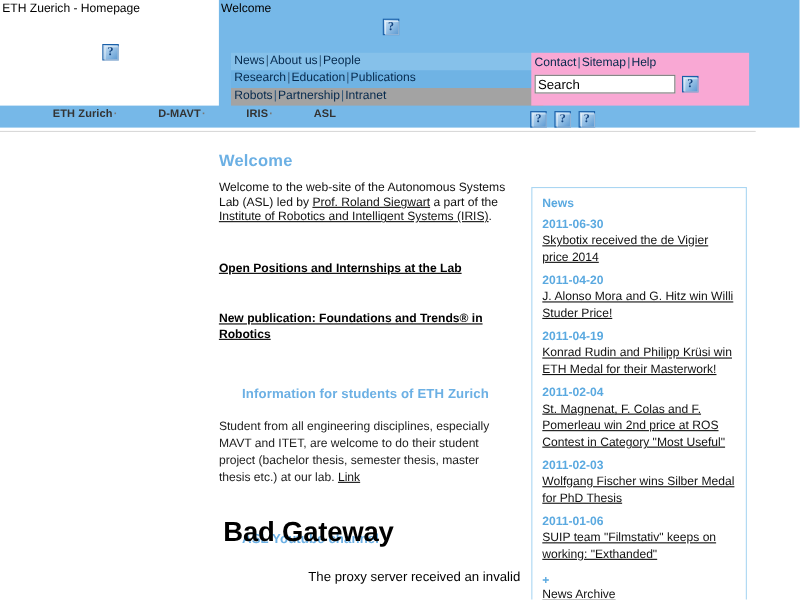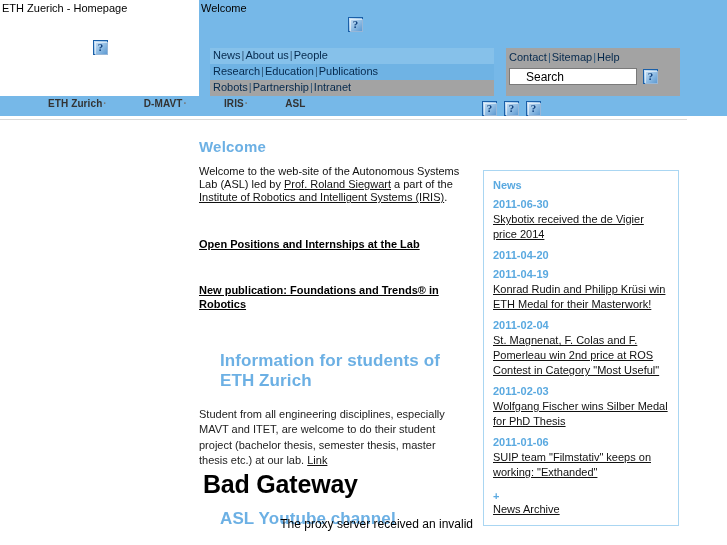--- a/index.html
+++ b/index.html
@@ -107,45 +107,45 @@
   .nav-row.r3 { background: #a3a3a3; }
   .nav-row a {
     color: #05294d;
     text-decoration: none;
   }
   .nav-sep { color: #2f577a; padding: 0 1px; }
 
   
   .util-panel {
     position: absolute;
-    left: 506px; top: 48px;
-    width: 174px;
+    left: 483px; top: 48px;
+    width: 198px;
     height: 48px;
-    background: #a3a3a3;
+    background: #f9a8d4;
   }
   .util-links {
     position: absolute;
     left: 3px; top: 3px;
     font-size: 11px;
     color: #05294d;
     white-space: nowrap;
   }
   .util-links a { color: #05294d; text-decoration: none; }
   .search-input {
     position: absolute;
     left: 3px; top: 20px;
     width: 128px;
     height: 17px;
     box-sizing: border-box;
     border: 1px solid #7a7a7a;
     background: #ffffff;
     font-family: "Liberation Sans", sans-serif;
     font-size: 12px;
     color: #000000;
-    padding: 0 16px;
+    padding: 0 2px;
     outline: none;
   }
   .search-btn {
     position: absolute;
     left: 137px; top: 21px;
   }
 
   
   .breadcrumb {
     position: absolute;
@@ -181,21 +181,21 @@
   }
   h2.section-title {
     margin: 0 0 10px 0;
     font-size: 15px;
     font-weight: bold;
     color: #6cb0e4;
     letter-spacing: .2px;
   }
   h3.sub-title {
     margin: 0 0 16px 0;
-    font-size: 17px;
+    font-size: 12px;
     font-weight: bold;
     color: #6cb0e4;
     letter-spacing: .1px;
     padding-left: 21px;
   }
   p.body-text {
     margin: 0 0 14px 0;
     font-size: 11px;
     line-height: 13.2px;
     color: #111111;
@@ -366,20 +366,21 @@
   <p class="error-text">The proxy server received an invalid</p>
 </div>
 
 <div class="news-box">
   <div class="news-heading">News</div>
 
   <div class="news-date">2011-06-30</div>
   <div class="news-item"><a href="#">Skybotix received the de Vigier price 2014</a></div>
 
   <div class="news-date">2011-04-20</div>
+  <div class="news-item"><a href="#">J. Alonso Mora and G. Hitz win Willi Studer Price!</a></div>
 
   <div class="news-date">2011-04-19</div>
   <div class="news-item"><a href="#">Konrad Rudin and Philipp Krüsi win ETH Medal for their Masterwork!</a></div>
 
   <div class="news-date">2011-02-04</div>
   <div class="news-item"><a href="#">St. Magnenat, F. Colas and F. Pomerleau win 2nd price at ROS Contest in Category "Most Useful"</a></div>
 
   <div class="news-date">2011-02-03</div>
   <div class="news-item"><a href="#">Wolfgang Fischer wins Silber Medal for PhD Thesis</a></div>
 

